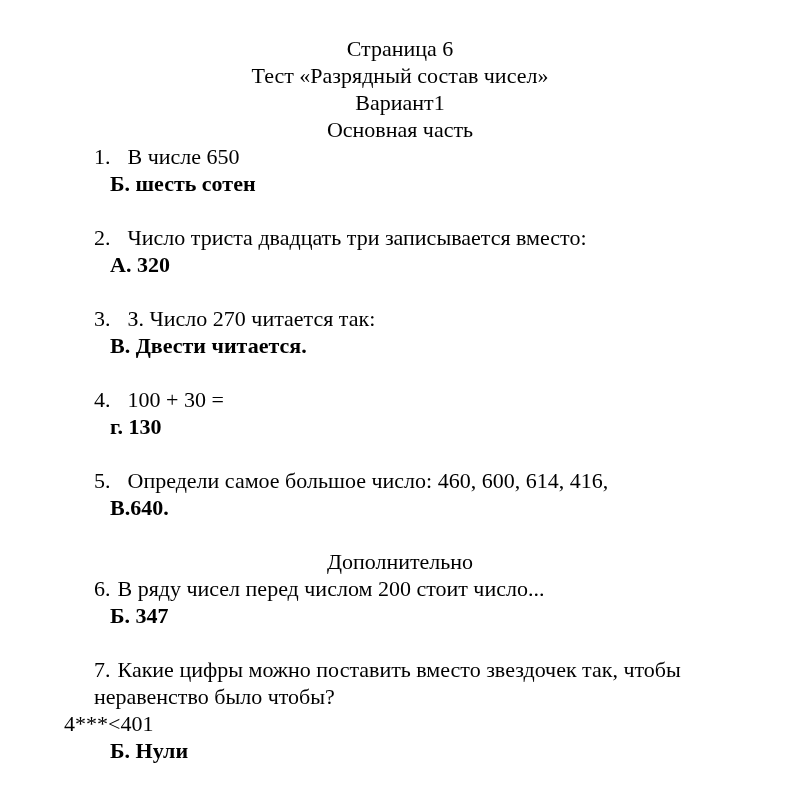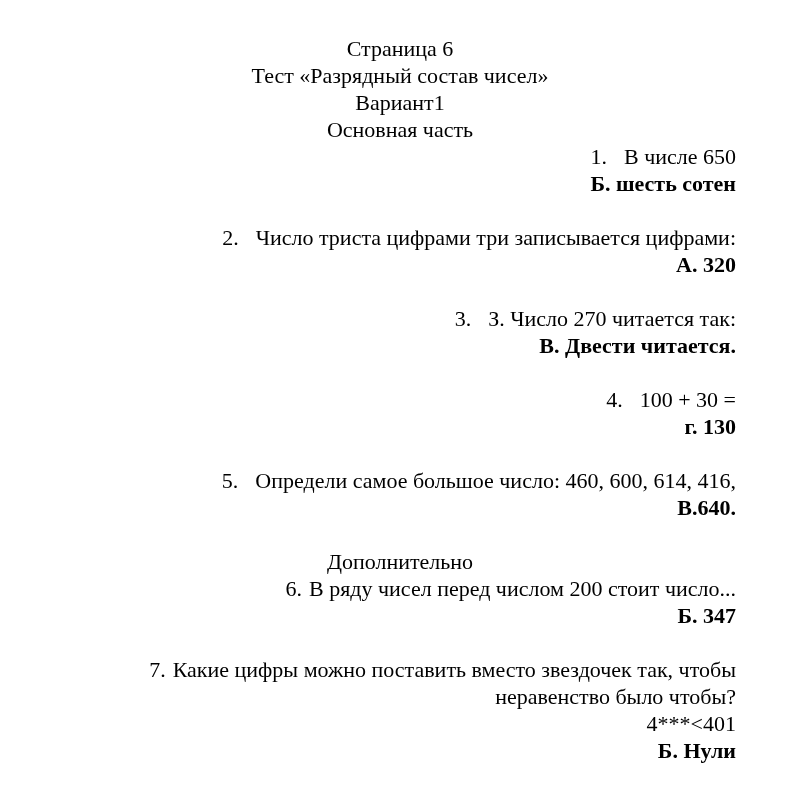--- a/index.html
+++ b/index.html
@@ -19,21 +19,20 @@
   .page {
     box-sizing: border-box;
     width: 800px;
     height: 811px;
     padding: 35px 64px 0 64px;
     background: #ffffff;
   }
   .line {
     height: 27px;
     white-space: nowrap;
-    text-align: right;
   }
   .center {
     text-align: center;
   }
   .q {
     padding-left: 30px;
   }
   .qnum-wide {
     display: inline-block;
     margin-right: 17px;
@@ -60,21 +59,21 @@
   <div class="line center">Вариант1</div>
   <div class="line center">Основная часть</div>
 
   <div class="line q">
     <span class="qnum-wide">1.</span><span>В числе 650</span>
   </div>
   <div class="line answer">Б. шесть сотен</div>
   <div class="blank"></div>
 
   <div class="line q">
-    <span class="qnum-wide">2.</span><span>Число триста цифрами три записывается цифрами:</span>
+    <span class="qnum-wide">2.</span><span>Число триста двадцать три записывается вместо:</span>
   </div>
   <div class="line answer">А. 320</div>
   <div class="blank"></div>
 
   <div class="line q">
     <span class="qnum-wide">3.</span><span>З. Число 270 читается так:</span>
   </div>
   <div class="line answer">В. Двести читается.</div>
   <div class="blank"></div>
 

